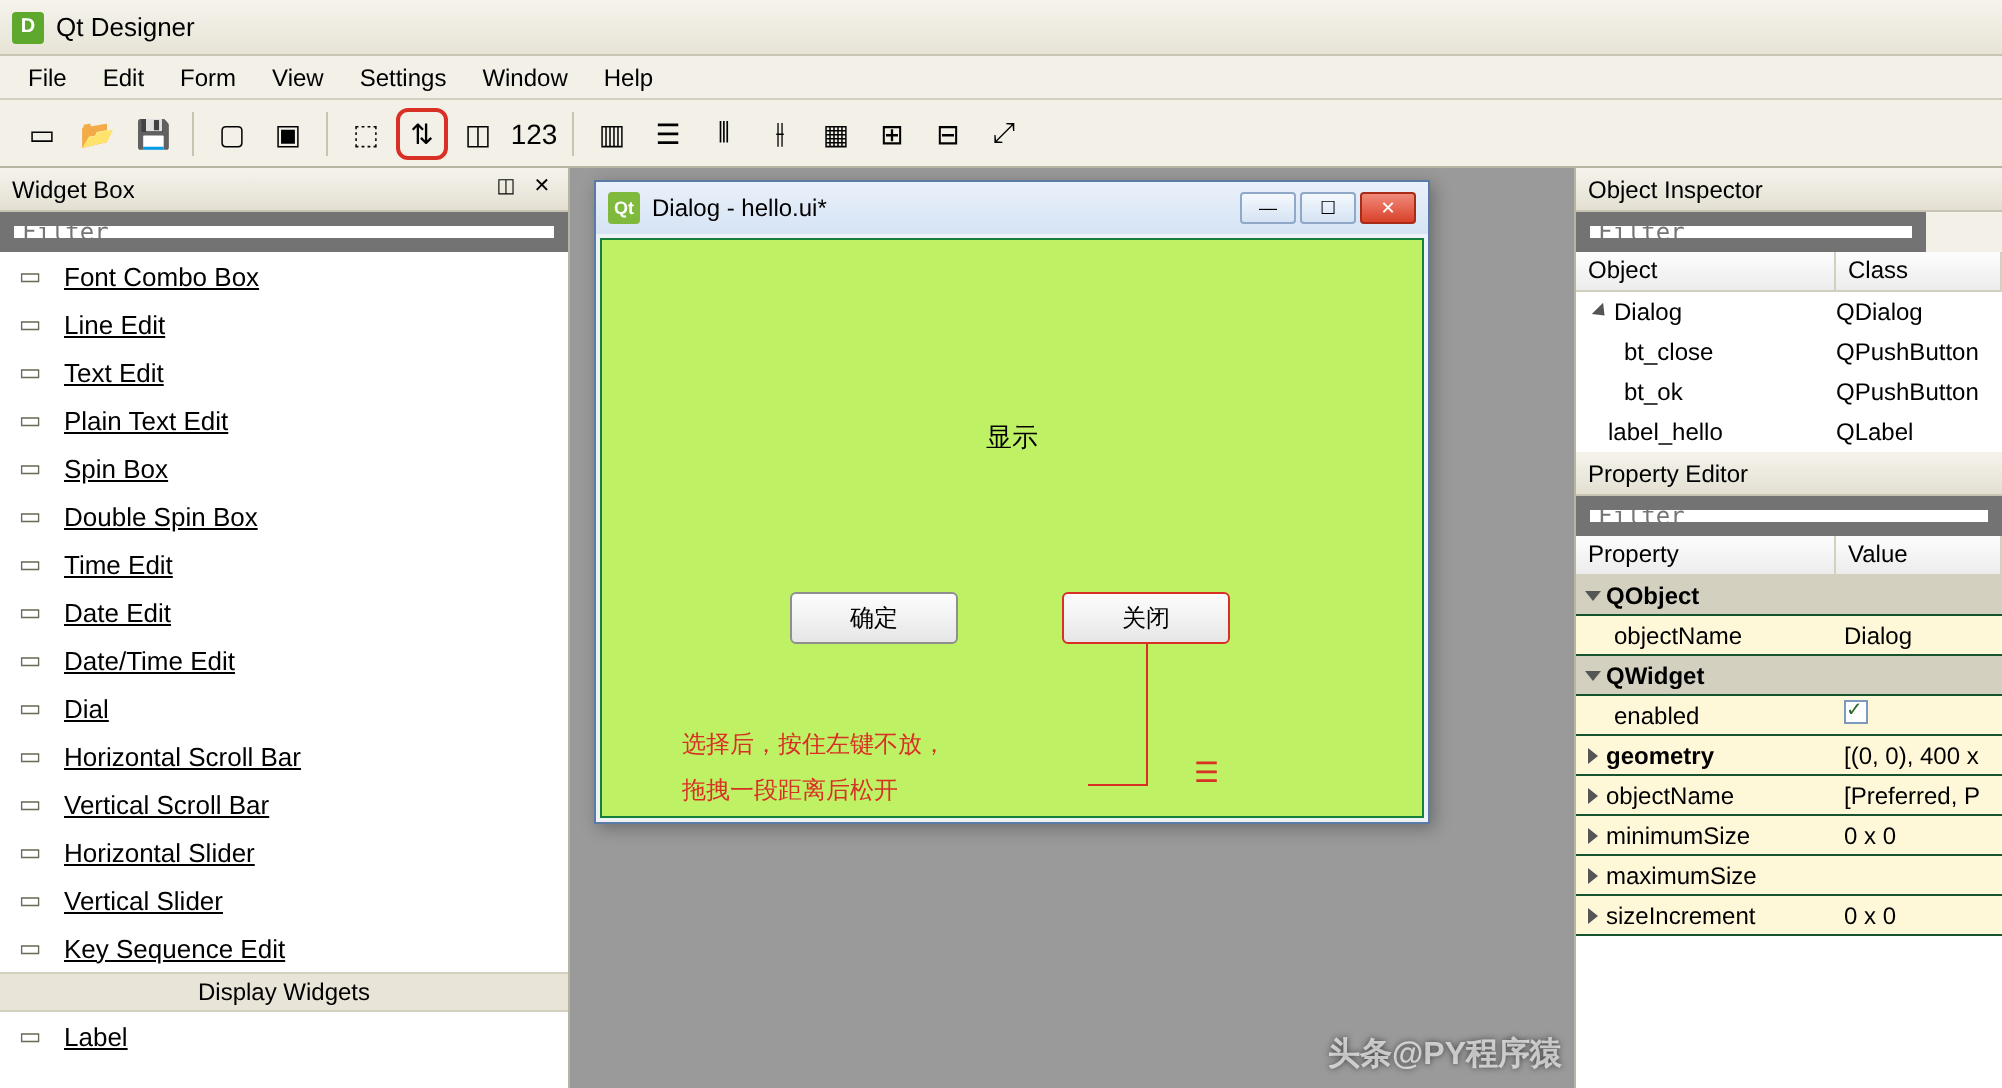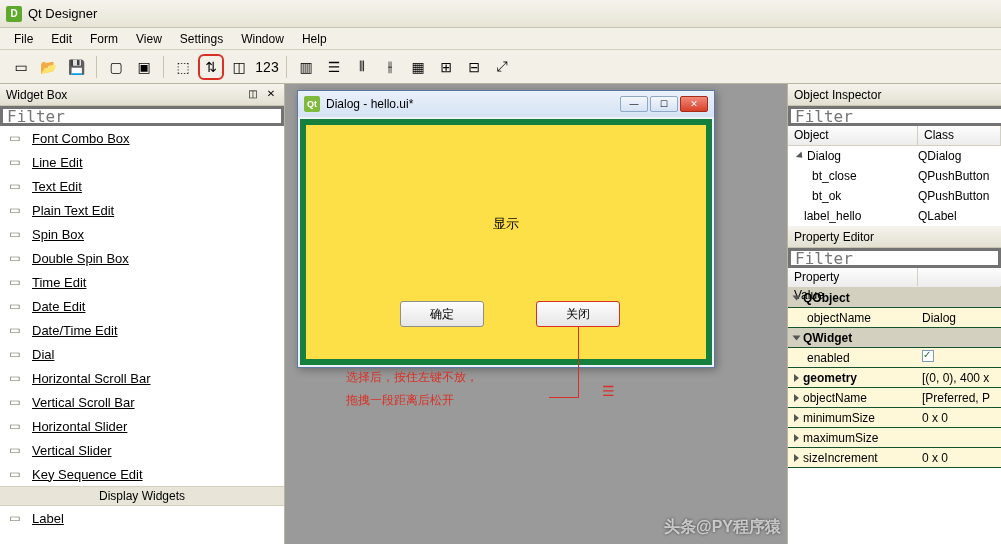--- a/index.html
+++ b/index.html
@@ -21,39 +21,39 @@
 .tb-highlight { border: 2px solid #d93025 !important; border-radius: 6px; }
 
 
 .main { display: flex; height: calc(544px - 28px - 22px - 34px); }
 
 
 .widgetbox { width: 285px; background: #f3f0e7; border-right: 1px solid #b8b4a2; display: flex; flex-direction: column; }
 .panel-head { height: 22px; background: linear-gradient(#f5f3ec,#e3e0d2); border-bottom: 1px solid #c8c4b2; display: flex; align-items: center; padding: 0 6px; font-weight: normal; justify-content: space-between; }
 .panel-head .controls { display: flex; gap: 4px; }
 .panel-head .ctrl { width: 14px; height: 14px; font-size: 10px; text-align: center; line-height: 12px; cursor: default; }
-.filter { height: 20px; border: 3px solid #737373; background: #fff; padding: 0 4px; font-family: monospace; font-size: 16px; color: #666; }
+.filter { height: 20px; border: 7px solid #737373; background: #fff; padding: 0 4px; font-family: monospace; font-size: 12px; color: #666; }
 .widget-list { flex: 1; background: #fff; overflow: hidden; }
 .widget-item { height: 24px; display: flex; align-items: center; padding: 0 6px; gap: 8px; border-bottom: 0; }
 .widget-item .wicon { width: 18px; height: 16px; display: flex; align-items: center; justify-content: center; color: #6a6a55; }
 .widget-item .label { font-size: 13px; text-decoration: underline; }
 .widget-cat { height: 20px; background: #e8e5d8; display: flex; align-items: center; justify-content: center; font-size: 12px; border-top: 1px solid #d4d0c0; border-bottom: 1px solid #d4d0c0; }
 
 
 .mdi { flex: 1; background: #9a9a9a; position: relative; }
 
 
 .dialog-win { position: absolute; left: 12px; top: 6px; width: 418px; background: #eef2f7; border: 1px solid #5b7aa5; box-shadow: 2px 2px 8px rgba(0,0,0,.3); }
 .dialog-tb { height: 26px; background: linear-gradient(#eaf1fa,#d5e3f4); display: flex; align-items: center; padding: 0 6px; justify-content: space-between; }
 .dialog-tb .left { display: flex; align-items: center; gap: 6px; }
 .dialog-tb .qicon { width: 16px; height: 16px; background: #7fba3c; border-radius: 2px; color: #fff; font-size: 9px; line-height:16px; text-align:center; font-weight:bold; }
 .dialog-tb .wbtns { display: flex; gap: 2px; }
 .dialog-tb .wbtn { width: 28px; height: 16px; border: 1px solid #8fa8c8; background: linear-gradient(#f4f8fc,#d5e3f4); border-radius: 2px; font-size:9px; text-align:center; line-height:14px; }
 .dialog-tb .wbtn.close { background: linear-gradient(#f08a7a,#d9412a); border-color:#a82a18; color:#fff; }
-.dialog-body { height: 246px; background: #fde047; position: relative; border: 6px solid #15803d; margin: 2px; }
+.dialog-body { height: 290px; background: #bef264; position: relative; border: 1px solid #15803d; margin: 2px; }
 .dialog-body .label-hello { position: absolute; left: 50%; top: 90px; transform: translateX(-50%); font-size: 13px; }
 .dialog-body .btn { position: absolute; top: 176px; width: 84px; height: 26px; background: linear-gradient(#fdfdfd,#e6e6e6); border: 1px solid #8f8f8f; border-radius: 3px; text-align: center; line-height: 24px; font-size: 12px; }
 .dialog-body .btn.ok { left: 94px; }
 .dialog-body .btn.close { left: 230px; border: 1px solid #d93025; }
 .anno-line { position:absolute; border-left: 1px solid #d93025; left: 272px; top: 202px; height: 70px; }
 .anno-line::after { content:""; position:absolute; bottom:-1px; left:-30px; width:30px; border-top:1px solid #d93025; }
 .anno-text { position:absolute; left: 40px; top: 240px; color:#d93025; font-size:14px; line-height:22px; }
 .anno-icon { position:absolute; left: 296px; top: 258px; color:#d93025; font-size:14px; }
 
 
@@ -63,21 +63,21 @@
 .tree .head { display:flex; height:20px; background:linear-gradient(#fdfdfd,#ececec); border-bottom:1px solid #d4d0c0; }
 .tree .head div { padding:2px 6px; border-right:1px solid #d4d0c0; }
 .tree .row { display:flex; height:20px; align-items:center; }
 .tree .row .c1 { width: 130px; display:flex; align-items:center; gap:4px; }
 .tree .row .c2 { flex:1; }
 .tri { display:inline-block; width:0;height:0;border-top:4px solid transparent;border-bottom:4px solid transparent;border-left:5px solid #555; margin-left:4px; transform:rotate(45deg); }
 
 .propeditor { flex:1; display:flex; flex-direction:column; }
 .propeditor .crumb { height:18px; background:#fff; border:1px solid #c8c4b2; font-family:monospace; padding:0 4px; font-size:11px; }
 .proptable { flex:1; background:#fff; overflow:hidden; }
-.proptable .head { display:flex; height:20px; background:linear-gradient(#fdfdfd,#ececec); border-bottom:1px solid #d4d0c0;flex-direction:column; }
+.proptable .head { display:flex; height:20px; background:linear-gradient(#fdfdfd,#ececec); border-bottom:1px solid #d4d0c0; }
 .proptable .head div { padding:2px 6px; border-right:1px solid #d4d0c0; }
 .proptable .row { display:flex; height:20px; align-items:center; border-bottom:1px solid #14532d; }
 .proptable .row .p1 { width:130px; padding-left:6px; display:flex; align-items:center; gap:4px; }
 .proptable .row .p2 { flex:1; padding-left:4px; }
 .proptable .grp { background:#d4d0c0; font-weight:bold; }
 .proptable .yel { background:#fff8d8; }
 .exp { display:inline-block; width:0;height:0;border-top:4px solid transparent;border-bottom:4px solid transparent;border-left:5px solid #555; }
 .exp.open { transform:rotate(90deg); }
 .chk { width:12px;height:12px;border:1px solid #7a9ac0;background:#fff;display:inline-block;position:relative; }
 .chk::after { content:"✓"; color:#2a6b2a; font-size:10px; position:absolute; left:0; top:-2px; }

